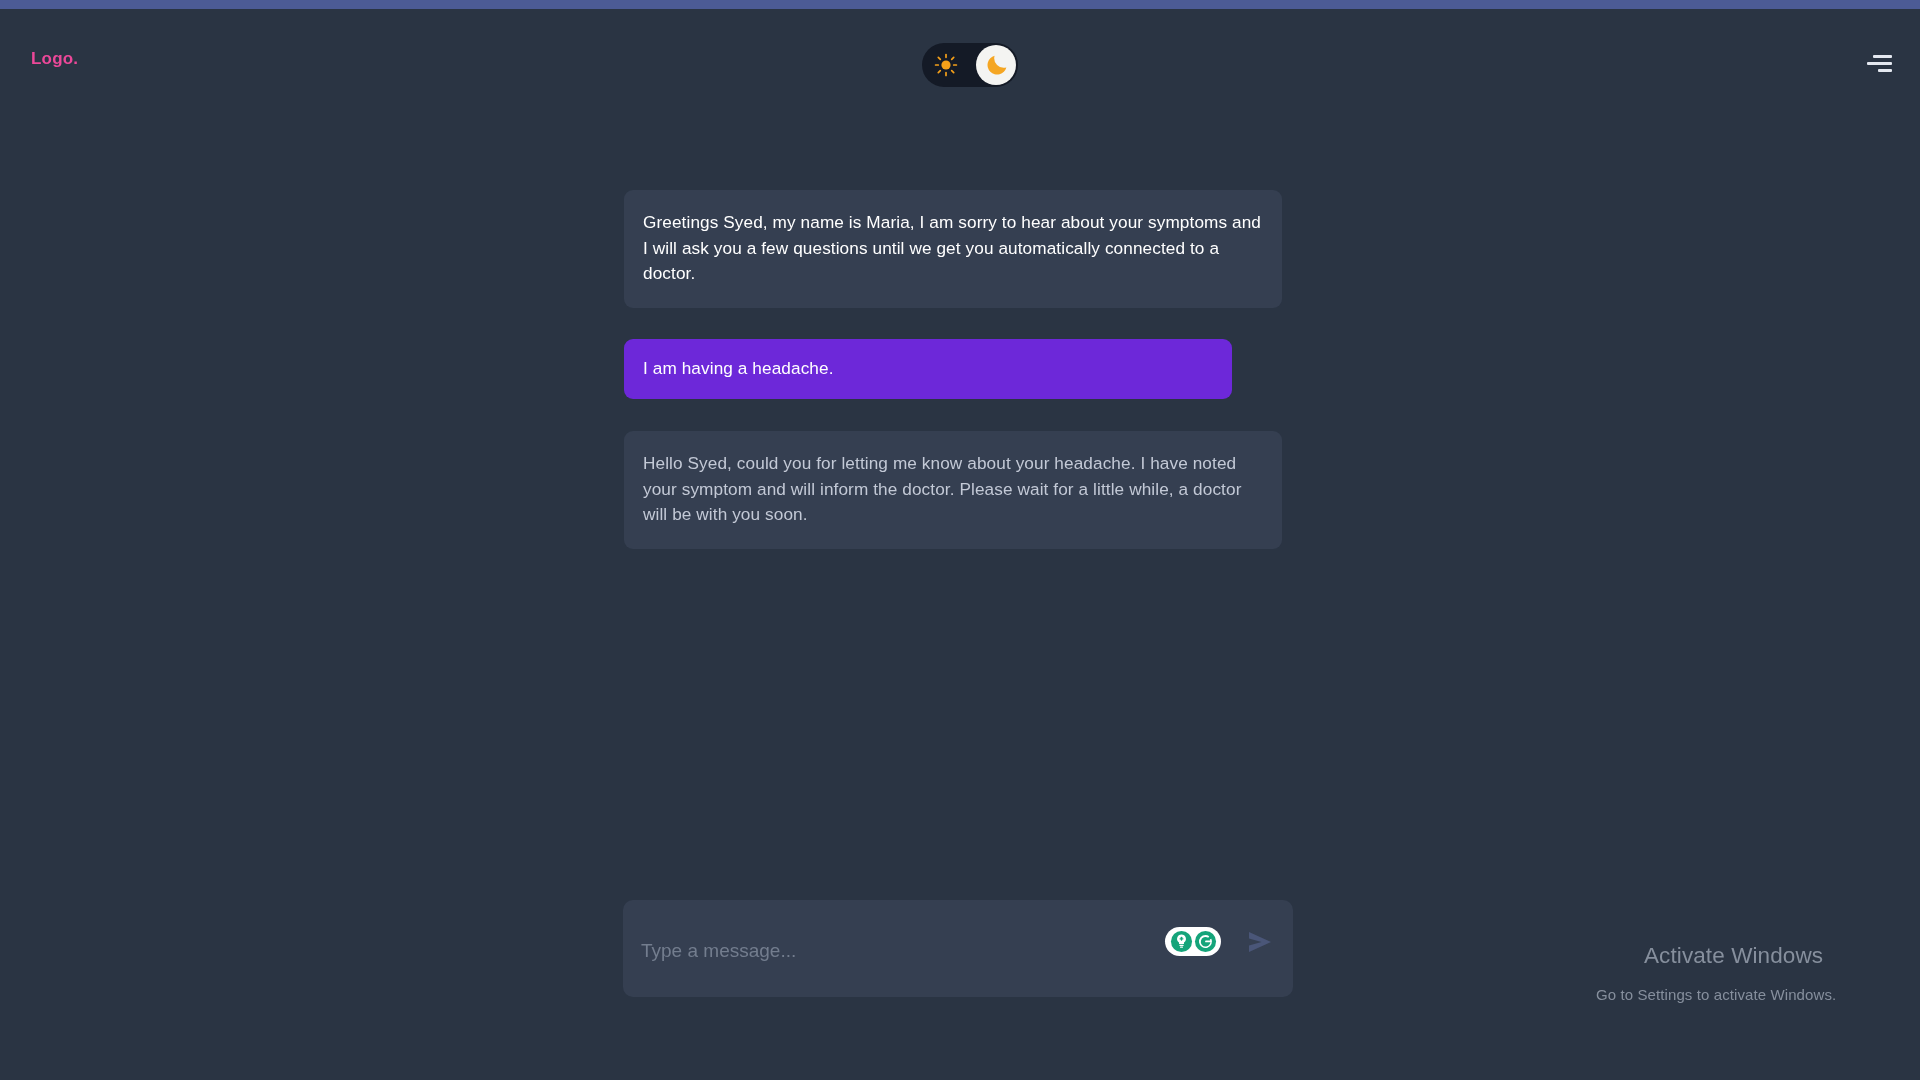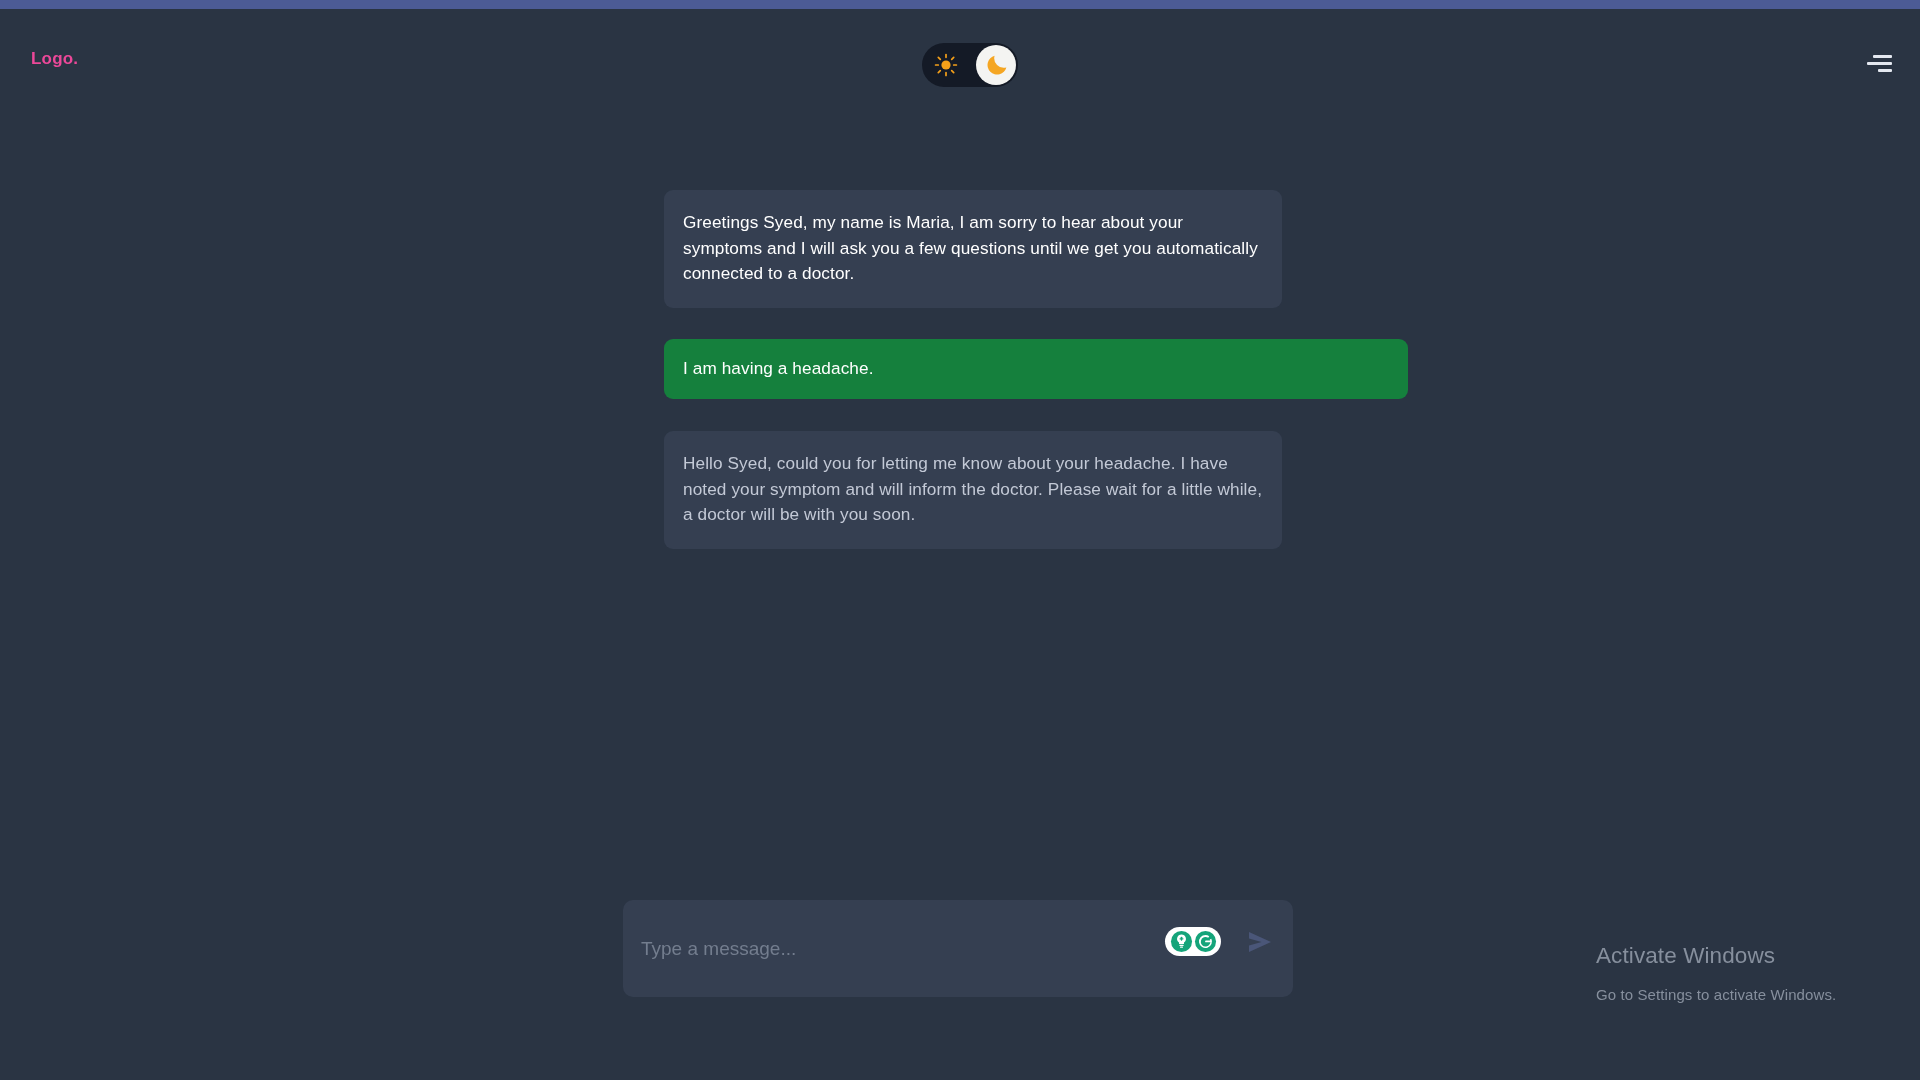--- a/index.html
+++ b/index.html
@@ -107,32 +107,31 @@
 
   .bubble {
     background: #353f51;
     border-radius: 9px;
     padding: 20px 19px 21px 19px;
     margin-bottom: 31px;
     font-size: 17.2px;
     line-height: 25.5px;
     color: #c3c9d6;
     letter-spacing: 0.1px;
-    margin-left: 40px;
   }
   .bubble.bot-primary {
     color: #ffffff;
     font-weight: 500;
   }
   .bubble.user {
-    background: #15803d;
+    background: #6d28d9;
     color: #ffffff;
     padding: 17px 19px 18px 19px;
     margin-bottom: 32px;
-    width: 744px;
+    width: 608px;
   }
 
   
   .composer {
     position: absolute;
     left: 623px;
     top: 900px;
     width: 670px;
     height: 97px;
     background: #353f51;
@@ -142,21 +141,21 @@
     position: absolute;
     left: 18px;
     top: 0;
     width: 560px;
     height: 97px;
     background: transparent;
     border: none;
     outline: none;
     color: #c3c9d6;
     font-family: "Liberation Sans", sans-serif;
-    font-size: 19px;
+    font-size: 25px;
   }
   .composer-input::placeholder {
     color: #737d8e;
     font-size: 19px;
   }
 
   .grammarly-badge {
     position: absolute;
     right: 72px;
     top: 27px;
@@ -186,20 +185,21 @@
     left: 1596px;
     top: 942px;
     color: #868f9d;
     user-select: none;
   }
   .watermark .wm-title {
     font-size: 22.5px;
     font-weight: 400;
     line-height: 27px;
     letter-spacing: 0.1px;
+    margin-left: 48px;
   }
   .watermark .wm-sub {
     font-size: 15px;
     line-height: 20px;
     margin-top: 16px;
     letter-spacing: 0.1px;
   }
 </style>
 </head>
 <body>

